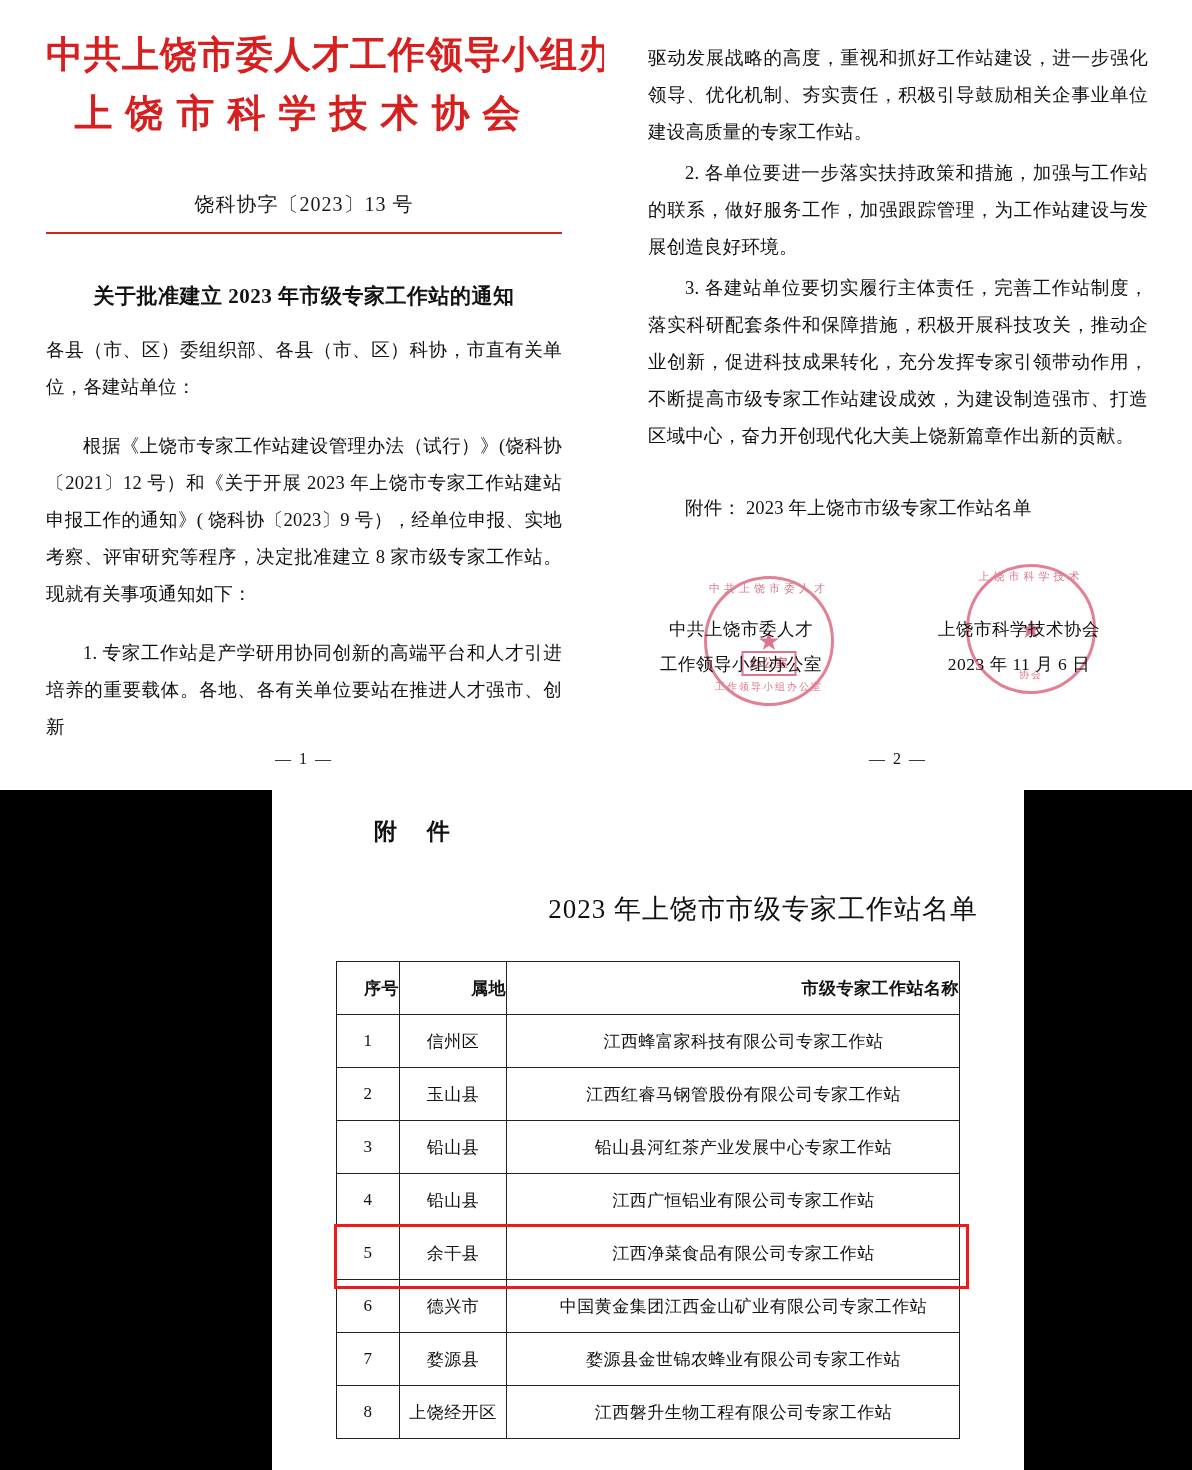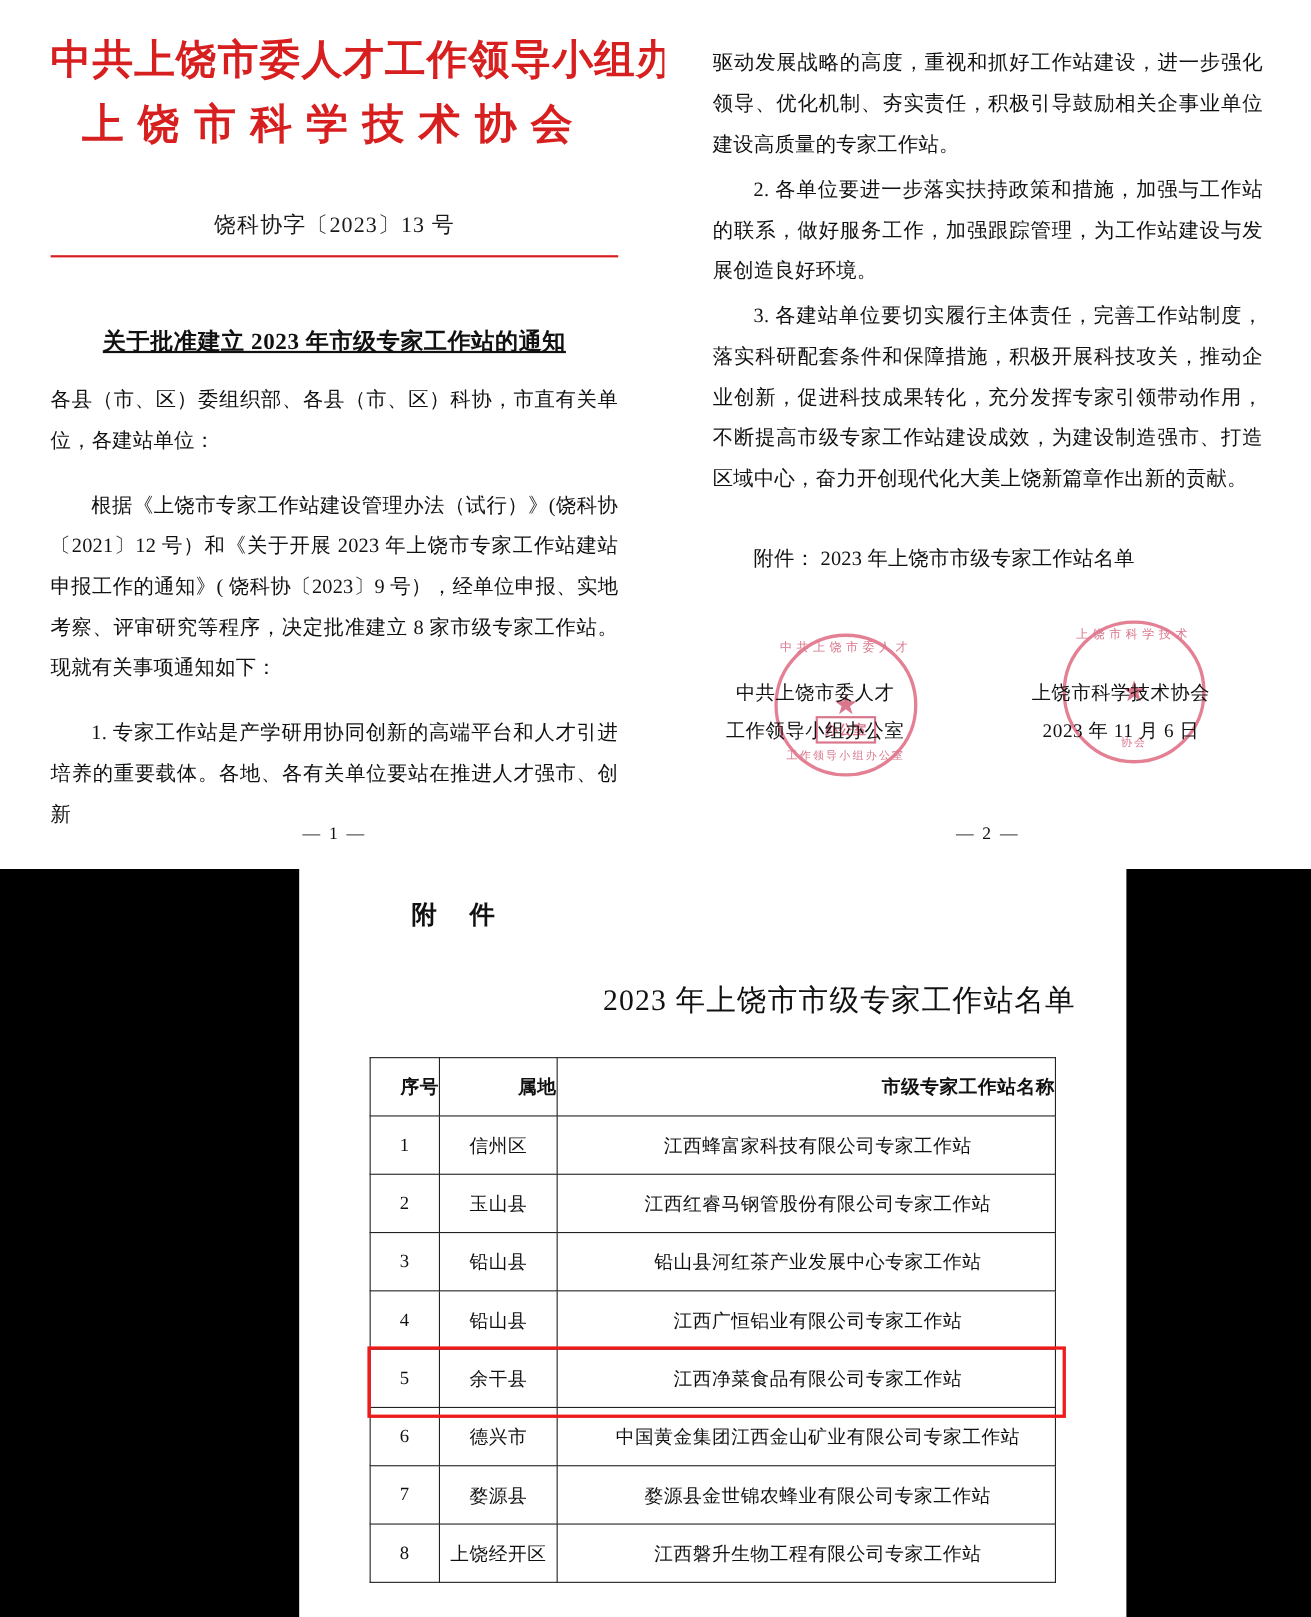--- a/index.html
+++ b/index.html
@@ -56,23 +56,22 @@
   .redline {
     margin-top: 14px;
     height: 2px;
     background: #d81f1f;
     width: 100%;
   }
   .doctitle {
     text-align: center;
     font-weight: bold;
     font-size: 21px;
-    margin-top: 62px;
+    margin-top: 48px;
     letter-spacing: 0.5px;
-    text-decoration: underline;
   }
   .body-p {
     font-size: 18.5px;
     line-height: 2.0;
     margin-top: 22px;
     text-align: justify;
     letter-spacing: 0.2px;
   }
   .indent {
     text-indent: 2em;

